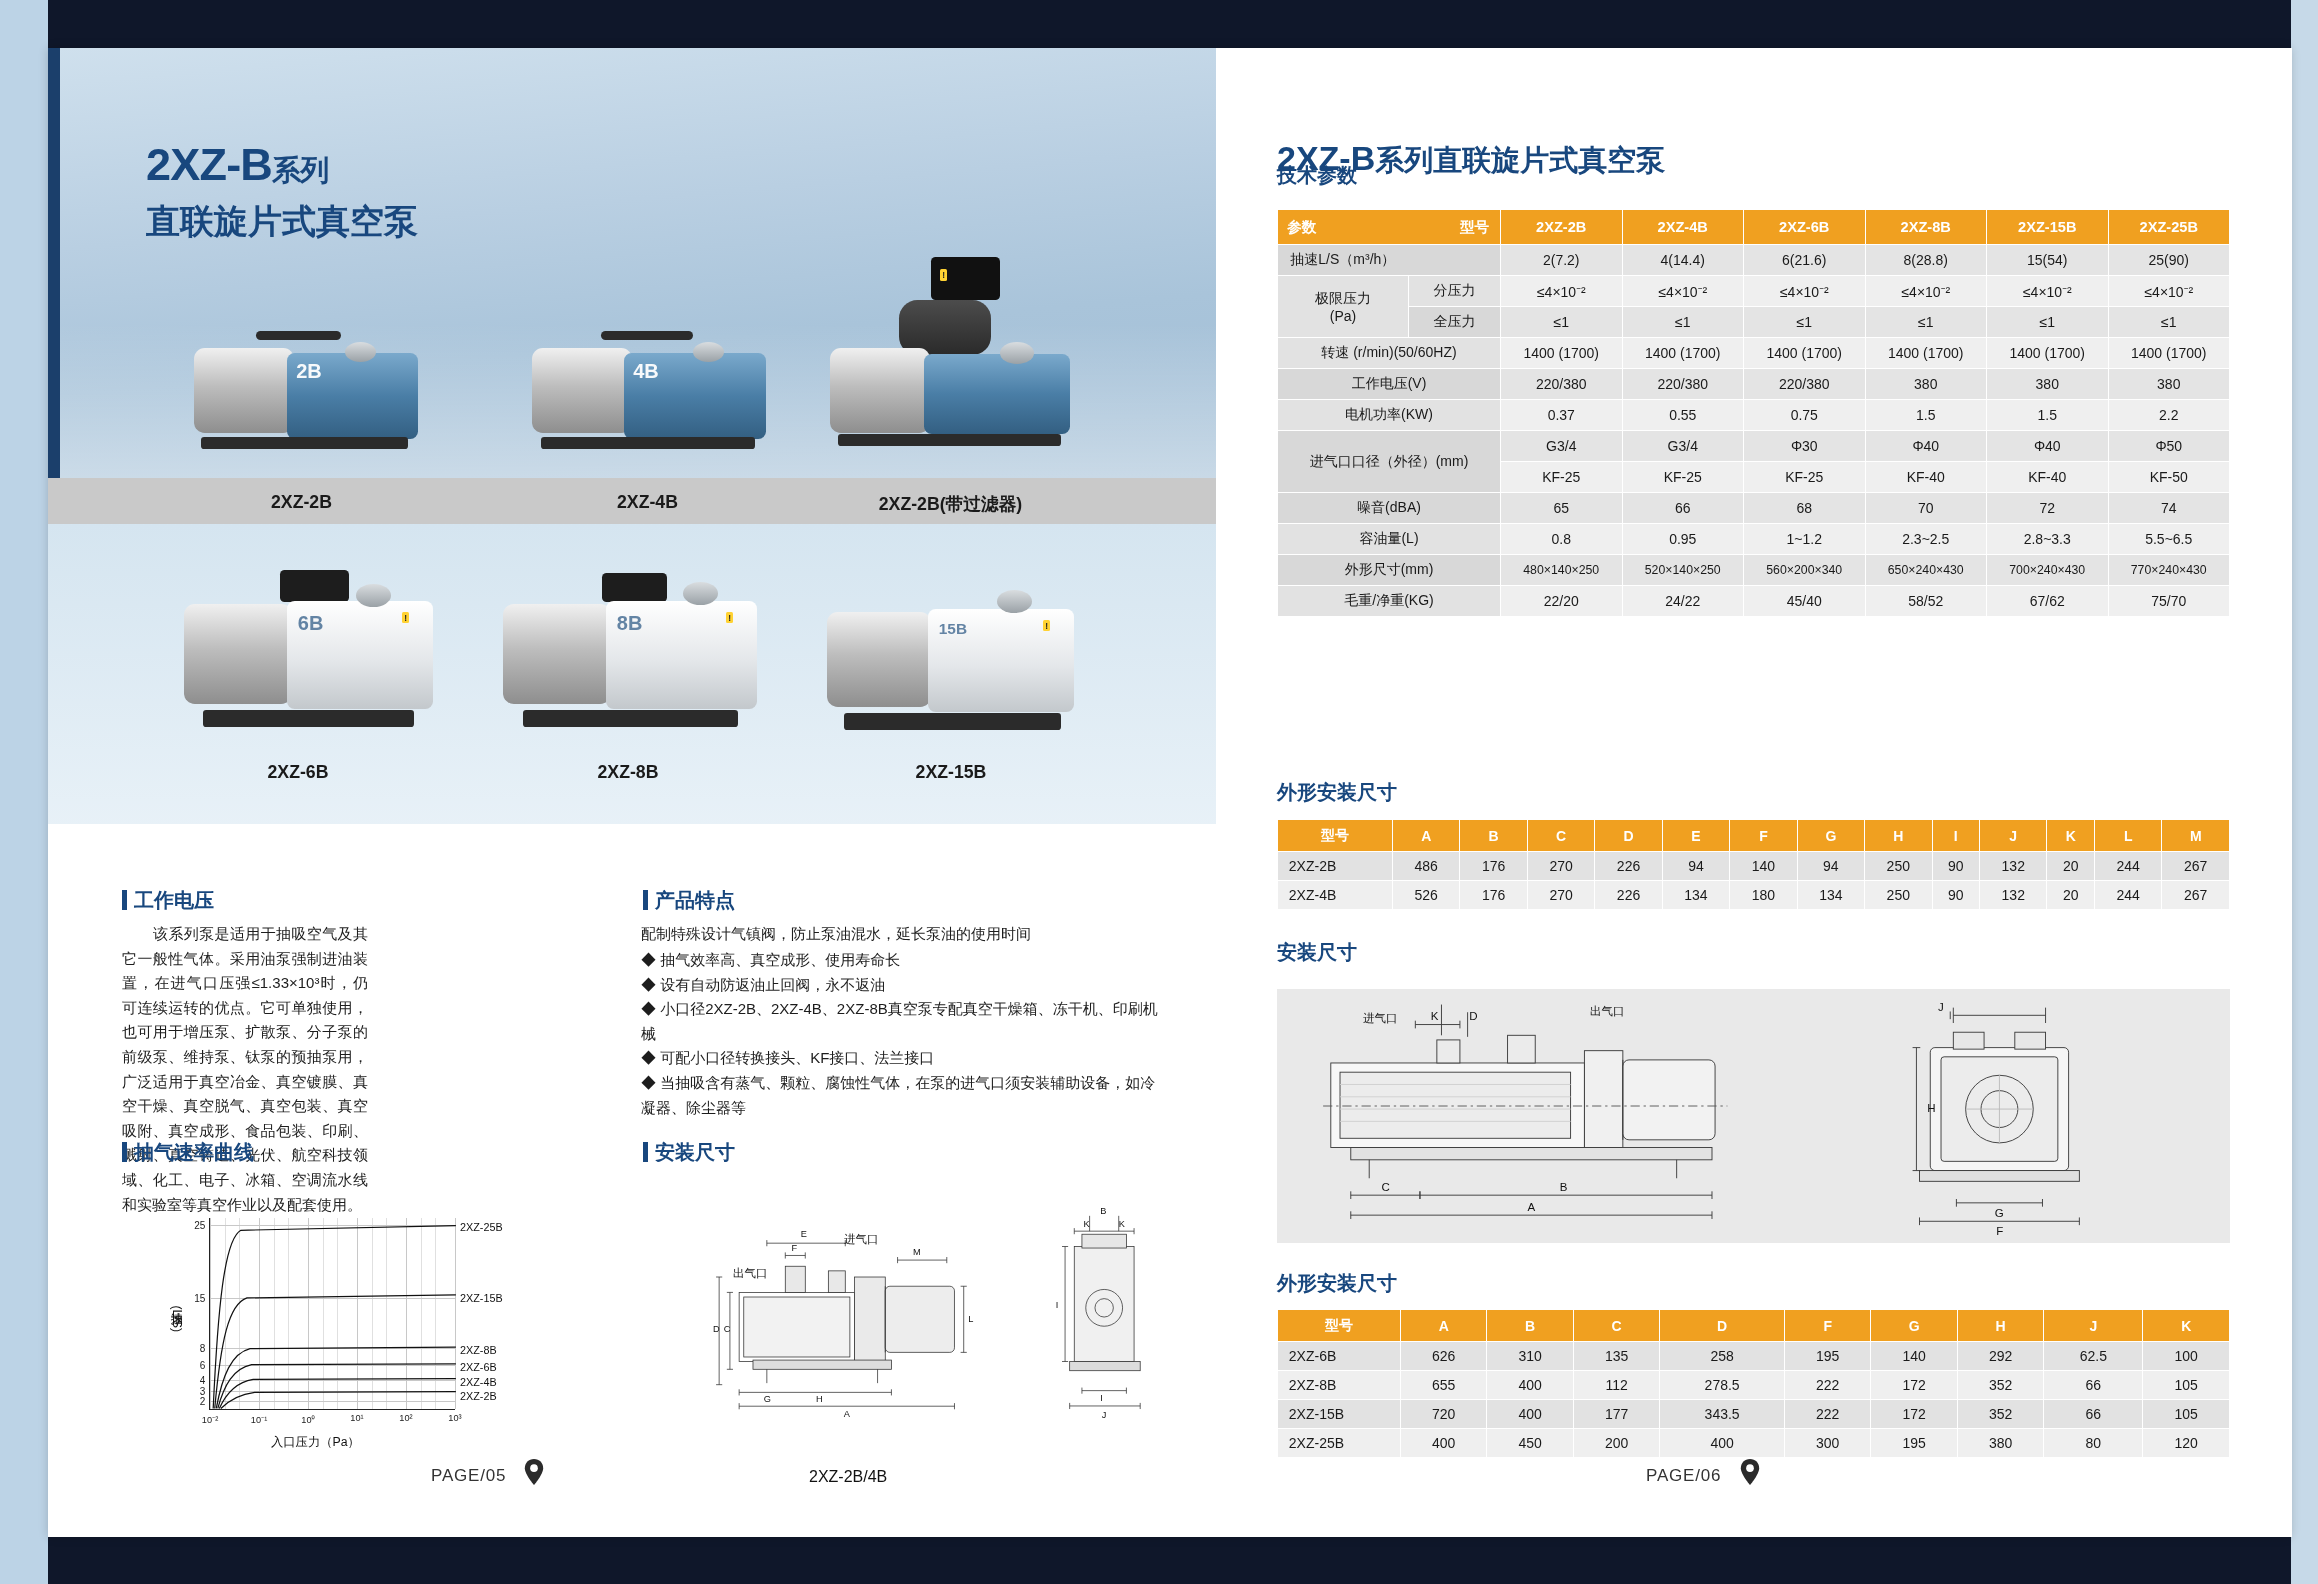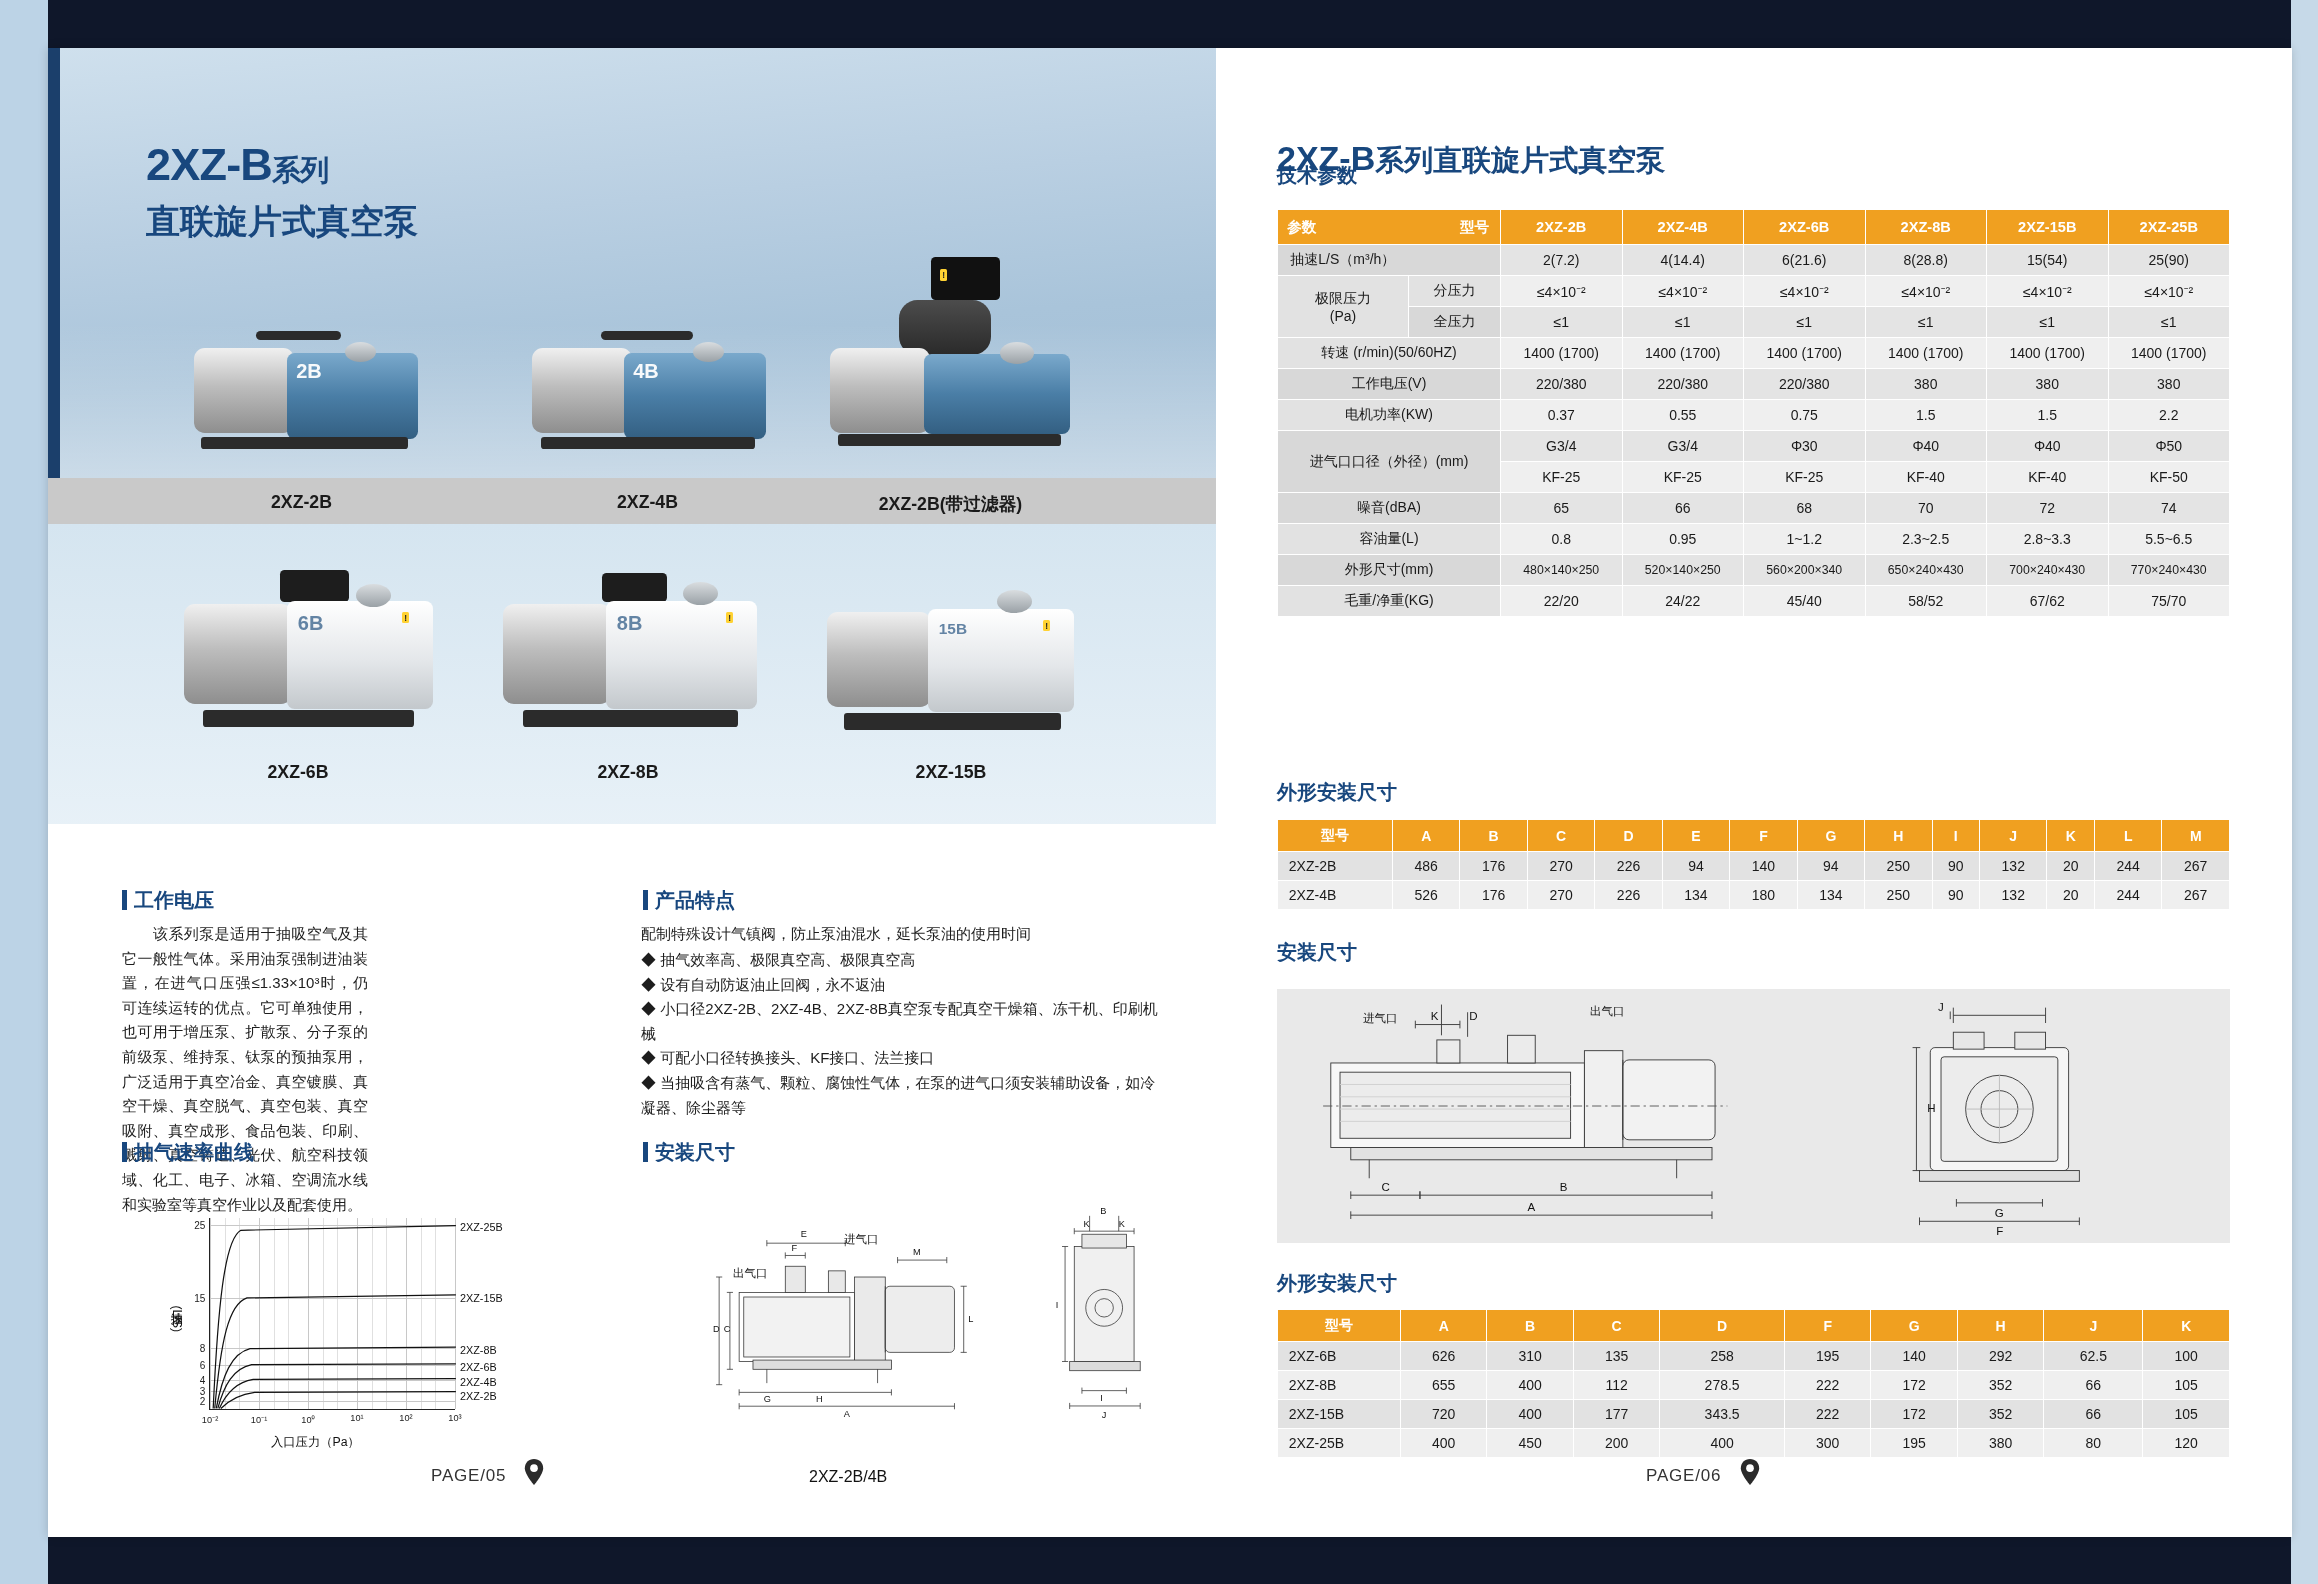--- a/index.html
+++ b/index.html
@@ -248,21 +248,21 @@
         <div class="base" style="left:28px; top:135px; width:217px; height:17px;"></div>
       </div>
       <div class="pump-caption" style="left:776px; top:714px; width:254px;">2XZ-15B</div>
 
       <div class="sec-head" style="left:86px; top:839px;">工作电压</div>
       <div class="body-text" style="left:74px; top:874px; width:246px; text-indent:31px; text-align:justify;">该系列泵是适用于抽吸空气及其它一般性气体。采用油泵强制进油装置，在进气口压强≤1.33×10³时，仍可连续运转的优点。它可单独使用，也可用于增压泵、扩散泵、分子泵的前级泵、维持泵、钛泵的预抽泵用，广泛适用于真空冶金、真空镀膜、真空干燥、真空脱气、真空包装、真空吸附、真空成形、食品包装、印刷、溅射、真空铸造、光伏、航空科技领域、化工、电子、冰箱、空调流水线和实验室等真空作业以及配套使用。</div>
 
       <div class="sec-head" style="left:607px; top:839px;">产品特点</div>
       <div class="body-text" style="left:593px; top:874px; width:507px;">配制特殊设计气镇阀，防止泵油混水，延长泵油的使用时间</div>
       <div class="feat-list" style="left:593px; top:900px; width:522px;">
-        <div>◆ 抽气效率高、极限真空高、极限真空高</div>
+        <div>◆ 抽气效率高、真空成形、使用寿命长</div>
         <div>◆ 设有自动防返油止回阀，永不返油</div>
         <div>◆ 小口径2XZ-2B、2XZ-4B、2XZ-8B真空泵专配真空干燥箱、冻干机、印刷机械</div>
         <div>◆ 可配小口径转换接头、KF接口、法兰接口</div>
         <div>◆ 当抽吸含有蒸气、颗粒、腐蚀性气体，在泵的进气口须安装辅助设备，如冷凝器、除尘器等</div>
       </div>
 
       <div class="sec-head" style="left:86px; top:1091px;">抽气速率曲线</div>
 
       <div class="chart-wrap">
         <div class="ylabel">抽速 (L/S)</div>

